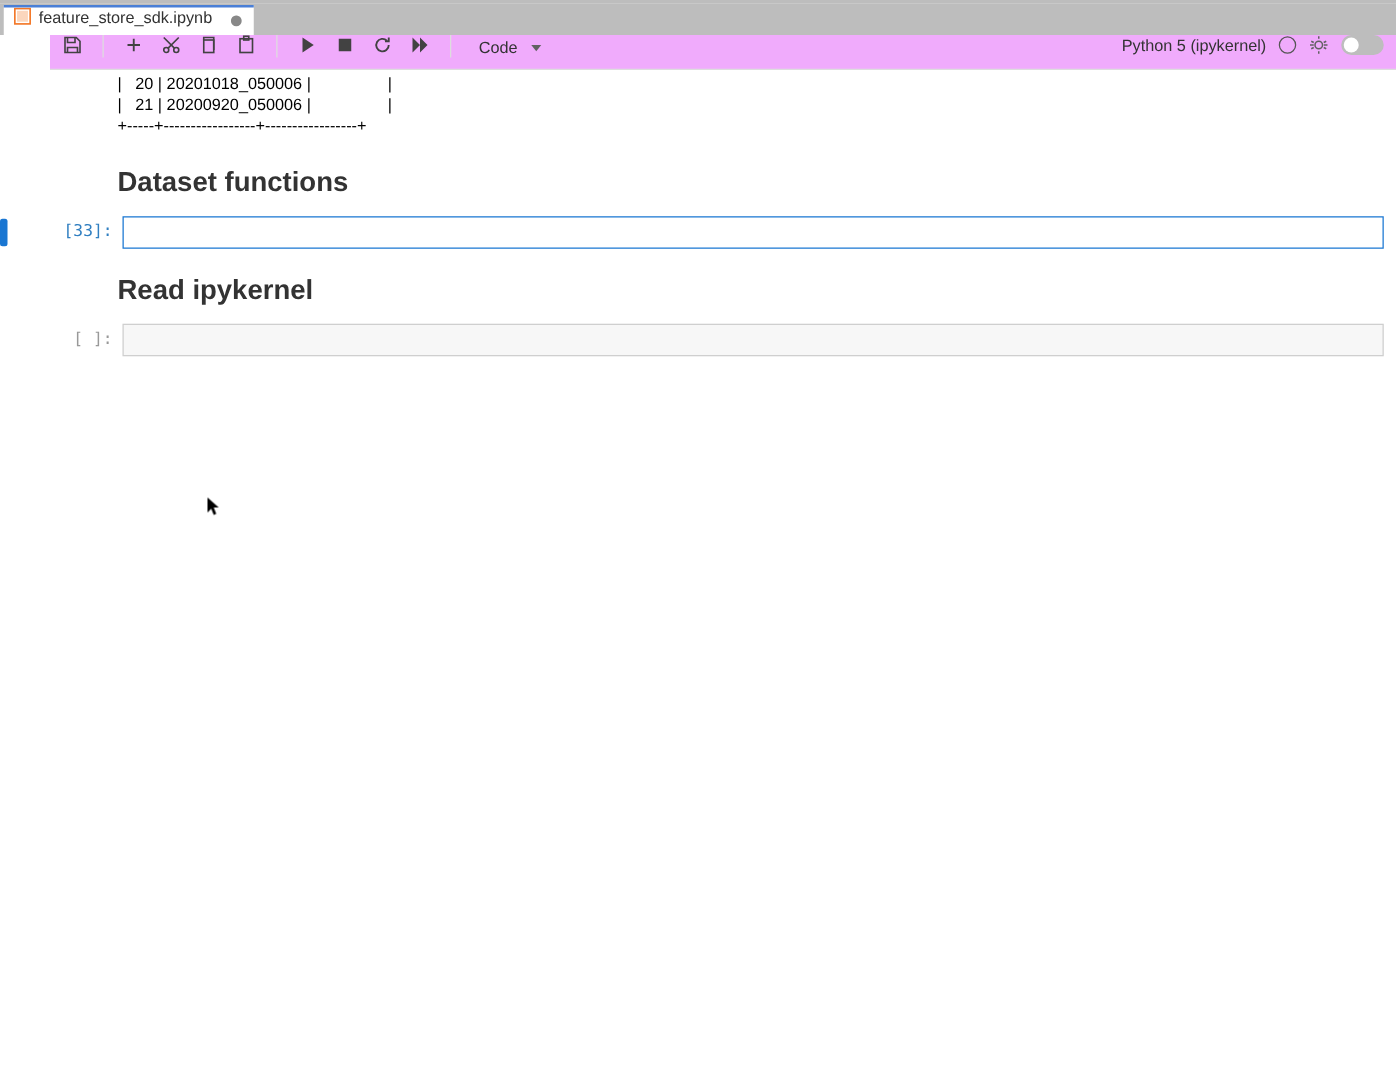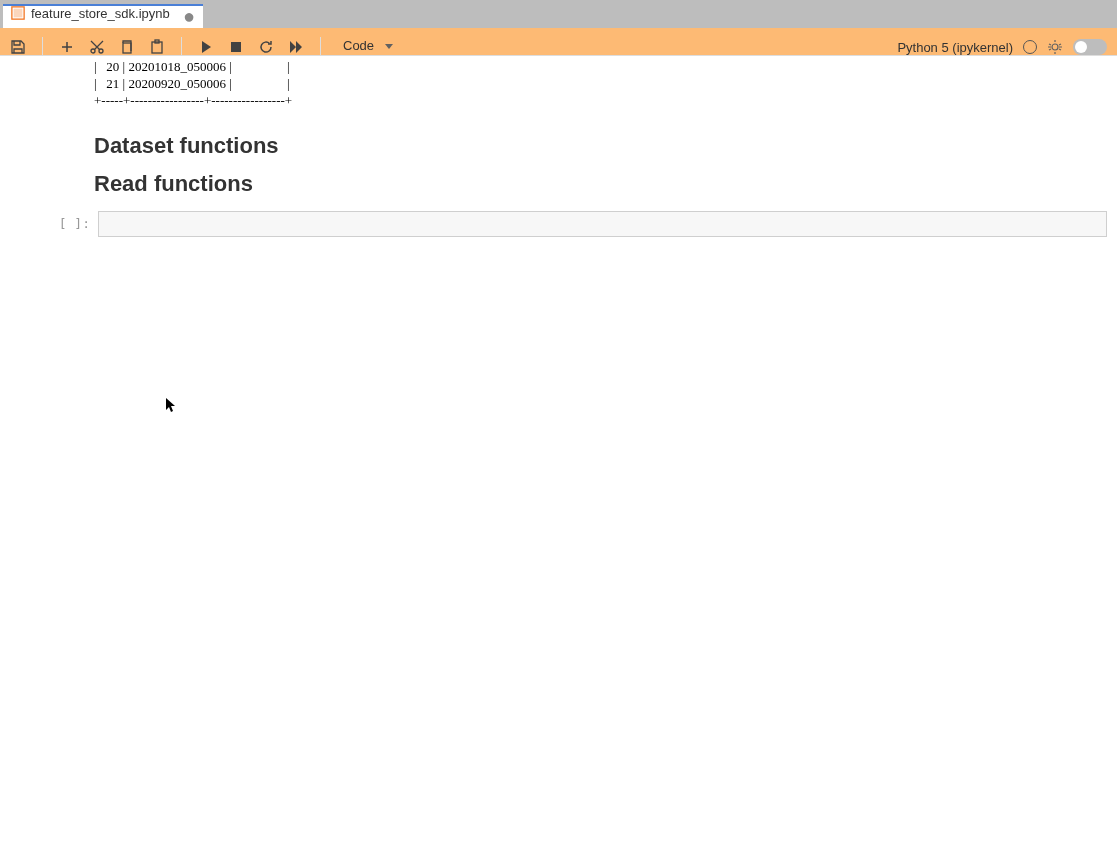--- a/index.html
+++ b/index.html
@@ -43,26 +43,27 @@
       justify-content: center;
     }
     .tab-dirty {
       color: #888;
       font-size: 20px;
       line-height: 1;
       margin-left: auto;
     }
     .toolbar {
       height: 28px;
-      background: #fdba74;
+      background: #f0abfc;
       border-bottom: 1px solid #ddd;
       display: flex;
-      align-items: flex-end;
+      align-items: flex-start;
       padding: 0 10px;
       gap: 14px;
+      margin-left: 40px;
     }
     .toolbar .sep {
       width: 1px;
       height: 18px;
       background: #ddd;
       margin: 0 2px;
     }
     .toolbar-btn {
       width: 16px;
       height: 16px;
@@ -133,21 +134,21 @@
       height: calc(858px - 3px - 25px - 28px);
       overflow-y: scroll;
       position: relative;
       padding-top: 2px;
     }
     
     .notebook-area::-webkit-scrollbar { width: 12px; }
     .notebook-area::-webkit-scrollbar-track { background: #f0f0f0; }
     .notebook-area::-webkit-scrollbar-thumb { background: #c0c0c0; }
     .output-pre {
-      font-family: Liberation Serif, serif;
+      font-family: Liberation Sans, sans-serif;
       font-size: 13px;
       white-space: pre;
       color: #000;
       padding-left: 94px;
       line-height: 17px;
       margin-bottom: 24px;
     }
     .md-h2 {
       font-size: 22px;
       font-weight: 700;
@@ -302,22 +303,28 @@
 
 <div class="notebook-area" id="scroll">
   <div class="notebook-content">
 
     <pre class="output-pre"><span>|   20 | 20201018_050006 |                 |</span>
 <span>|   21 | 20200920_050006 |                 |</span>
 <span>+-----+-----------------+-----------------+</span></pre>
 
     <h2 class="md-h2">Dataset functions</h2>
 
-
-    <h2 class="md-h2">Read functions</h2>
+    <div class="cell selected">
+      <div class="cell-marker"></div>
+      <div style="width:10px"></div>
+      <div class="prompt">[33]:</div>
+      <div class="cell-input"><span></span></div>
+    </div>
+
+    <h2 class="md-h2">Read ipykernel</h2>
 
     <div class="cell">
       <div class="cell-marker"></div>
       <div style="width:10px"></div>
       <div class="prompt empty">[ ]:</div>
       <div class="cell-input"><span></span></div>
     </div>
 
   </div>
 </div>

